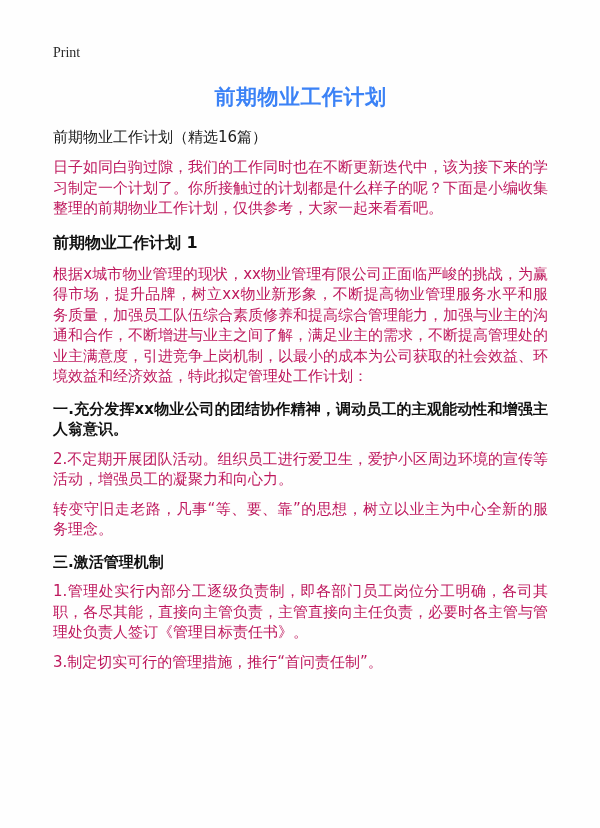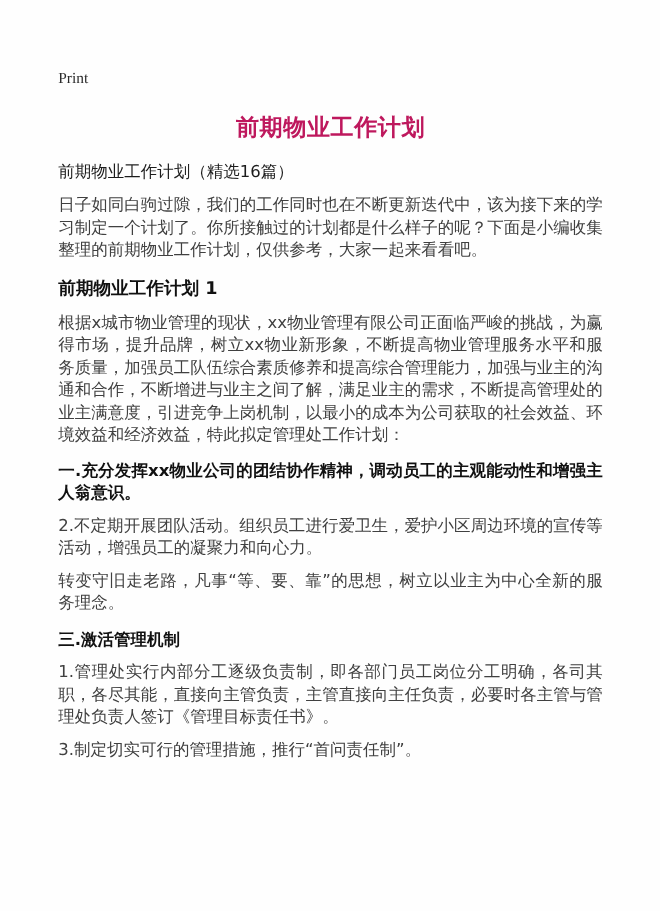--- a/index.html
+++ b/index.html
@@ -12,52 +12,52 @@
     height: 828px;
     overflow: hidden;
     color: #1c1c1c;
     font-family: "DejaVu Sans", sans-serif;
     -webkit-font-smoothing: antialiased;
   }
   .page {
     box-sizing: border-box;
     width: 600px;
     height: 828px;
-    padding: 60px 52px 0 53px;
+    padding: 42px 52px 0 53px;
     background: #fefefe;
   }
   .print-link {
     font-family: "Liberation Serif", serif;
     font-size: 14px;
     color: #2a2a2a;
     margin: 0 0 10px 0;
     cursor: pointer;
     display: inline-block;
   }
   .doc-title {
     font-size: 21px;
     font-weight: bold;
     text-align: center;
     margin: 12px 0 17px 0;
     letter-spacing: 0.5px;
-    color: #be185d;
+    color: #3b82f6;
   }
   .doc-subtitle {
     font-size: 15px;
     font-weight: normal;
     margin: 0 0 10px 0;
     color: #1c1c1c;
   }
   p.body-text {
     font-size: 15px;
     line-height: 20.5px;
     margin: 9px 0;
     word-break: break-all;
     text-align: justify;
-    color: #404040;
+    color: #be185d;
   }
   h2.section-heading {
     font-size: 16px;
     font-weight: bold;
     margin: 14px 0 10px 0;
     color: #111;
   }
   h3.sub-heading {
     font-size: 15px;
     font-weight: bold;

